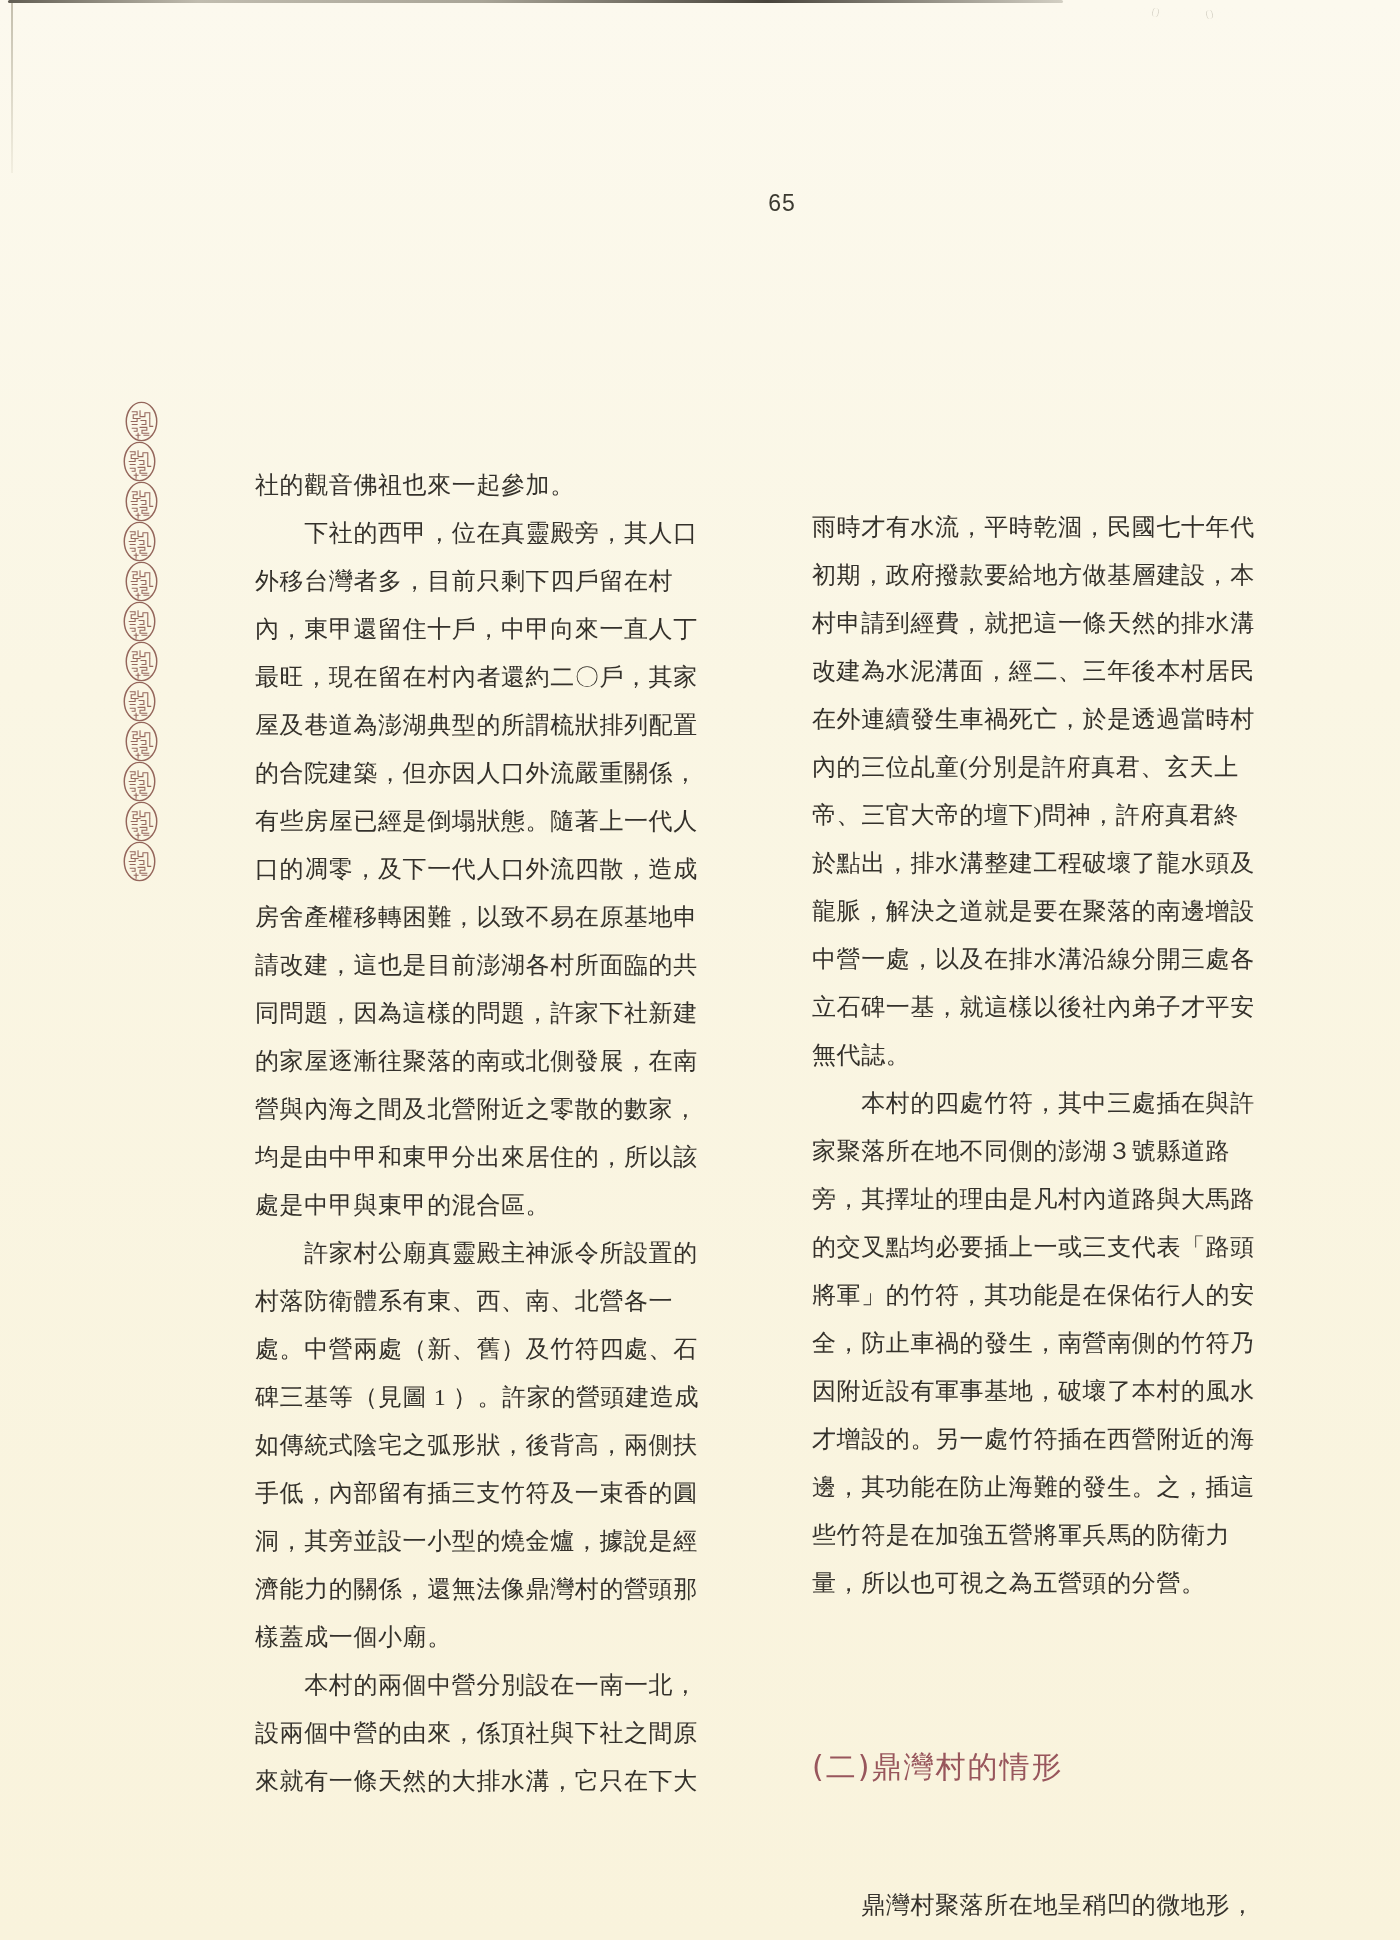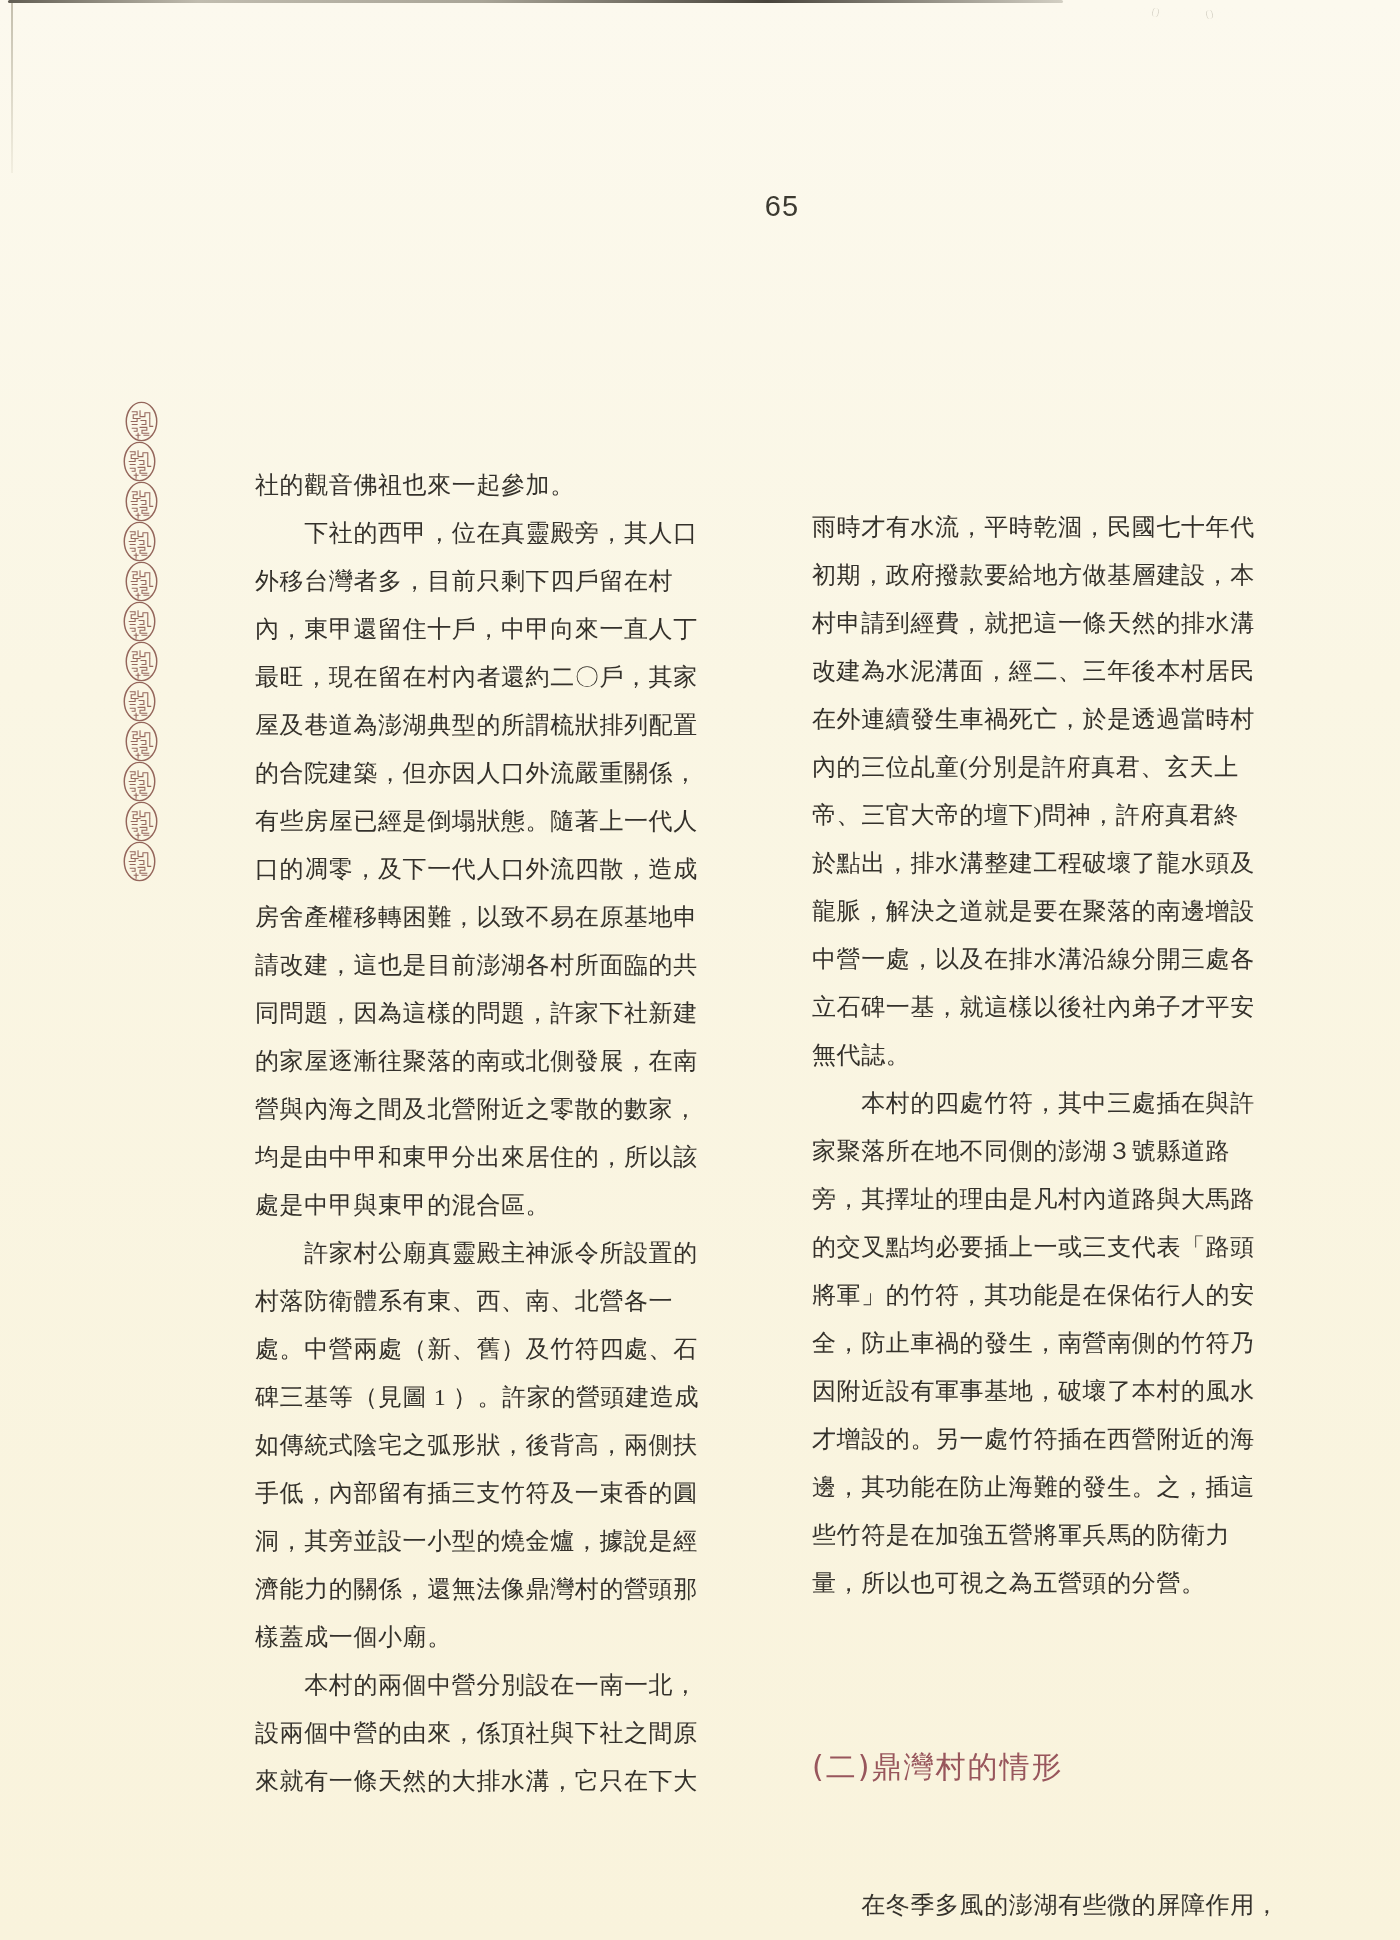--- a/index.html
+++ b/index.html
@@ -20,21 +20,21 @@
     position:absolute;left:11px;top:3px;width:2px;height:170px;
     background:linear-gradient(180deg,rgba(150,143,120,.55),rgba(190,183,158,.15));
   }
   .speck{position:absolute;border:1px solid rgba(120,115,100,.5);border-top:none;border-bottom:none;width:5px;height:9px;border-radius:50%;opacity:.5;}
   .speck.a{left:1152px;top:8px;transform:rotate(12deg);}
   .speck.b{left:1206px;top:10px;transform:rotate(-10deg);}
   
   .page-number{
     position:absolute;left:732px;top:190px;width:100px;text-align:center;
     font-family:"Liberation Sans","DejaVu Sans",sans-serif;
-    font-size:29px;letter-spacing:1px;color:#3c3a31;
+    font-size:23px;letter-spacing:1px;color:#3c3a31;
   }
   
   .seal-column{
     position:absolute;left:124px;top:402px;display:flex;flex-direction:column;
     color:#8c5a50;
   }
   .seal{width:35px;height:41px;margin-top:-1px;flex:0 0 auto;}
   .seal.odd{transform:translateX(-2px);}
   .seal svg{width:35px;height:41px;display:block;opacity:.92;}
   
@@ -150,16 +150,16 @@
   <span class="line">社的觀音佛祖也來一起參加。</span><span class="line">　　下社的西甲，位在真靈殿旁，其人口</span><span class="line">外移台灣者多，目前只剩下四戶留在村</span><span class="line">內，東甲還留住十戶，中甲向來一直人丁</span><span class="line">最旺，現在留在村內者還約二〇戶，其家</span><span class="line">屋及巷道為澎湖典型的所謂梳狀排列配置</span><span class="line">的合院建築，但亦因人口外流嚴重關係，</span><span class="line">有些房屋已經是倒塌狀態。隨著上一代人</span><span class="line">口的凋零，及下一代人口外流四散，造成</span><span class="line">房舍產權移轉困難，以致不易在原基地申</span><span class="line">請改建，這也是目前澎湖各村所面臨的共</span><span class="line">同問題，因為這樣的問題，許家下社新建</span><span class="line">的家屋逐漸往聚落的南或北側發展，在南</span><span class="line">營與內海之間及北營附近之零散的數家，</span><span class="line">均是由中甲和東甲分出來居住的，所以該</span><span class="line">處是中甲與東甲的混合區。</span><span class="line">　　許家村公廟真靈殿主神派令所設置的</span><span class="line">村落防衛體系有東、西、南、北營各一</span><span class="line">處。中營兩處（新、舊）及竹符四處、石</span><span class="line">碑三基等（見圖 1 ）。許家的營頭建造成</span><span class="line">如傳統式陰宅之弧形狀，後背高，兩側扶</span><span class="line">手低，內部留有插三支竹符及一束香的圓</span><span class="line">洞，其旁並設一小型的燒金爐，據說是經</span><span class="line">濟能力的關係，還無法像鼎灣村的營頭那</span><span class="line">樣蓋成一個小廟。</span><span class="line">　　本村的兩個中營分別設在一南一北，</span><span class="line">設兩個中營的由來，係頂社與下社之間原</span><span class="line">來就有一條天然的大排水溝，它只在下大</span></div>
 
   <div class="text-col col-right">
     <div>
       
     <span class="line">雨時才有水流，平時乾涸，民國七十年代</span><span class="line">初期，政府撥款要給地方做基層建設，本</span><span class="line">村申請到經費，就把這一條天然的排水溝</span><span class="line">改建為水泥溝面，經二、三年後本村居民</span><span class="line">在外連續發生車禍死亡，於是透過當時村</span><span class="line">內的三位乩童(分別是許府真君、玄天上</span><span class="line">帝、三官大帝的壇下)問神，許府真君終</span><span class="line">於點出，排水溝整建工程破壞了龍水頭及</span><span class="line">龍脈，解決之道就是要在聚落的南邊增設</span><span class="line">中營一處，以及在排水溝沿線分開三處各</span><span class="line">立石碑一基，就這樣以後社內弟子才平安</span><span class="line">無代誌。</span><span class="line">　　本村的四處竹符，其中三處插在與許</span><span class="line">家聚落所在地不同側的澎湖３號縣道路</span><span class="line">旁，其擇址的理由是凡村內道路與大馬路</span><span class="line">的交叉點均必要插上一或三支代表「路頭</span><span class="line">將軍」的竹符，其功能是在保佑行人的安</span><span class="line">全，防止車禍的發生，南營南側的竹符乃</span><span class="line">因附近設有軍事基地，破壞了本村的風水</span><span class="line">才增設的。另一處竹符插在西營附近的海</span><span class="line">邊，其功能在防止海難的發生。之，插這</span><span class="line">些竹符是在加強五營將軍兵馬的防衛力</span><span class="line">量，所以也可視之為五營頭的分營。</span></div>
     <div class="heading-spacer"></div>
     <div class="section-heading">(二)鼎灣村的情形</div>
     <div>
       
-    <span class="line">　　在冬季多風的澎湖有些微的屏障作用，</span><span class="line">在冬季多風的澎湖有些微的屏障作用。本</span></div>
+    <span class="line">　　鼎灣村聚落所在地呈稍凹的微地形，</span><span class="line">在冬季多風的澎湖有些微的屏障作用。本</span></div>
   </div>
 
 </div>
 
 </body></html>

